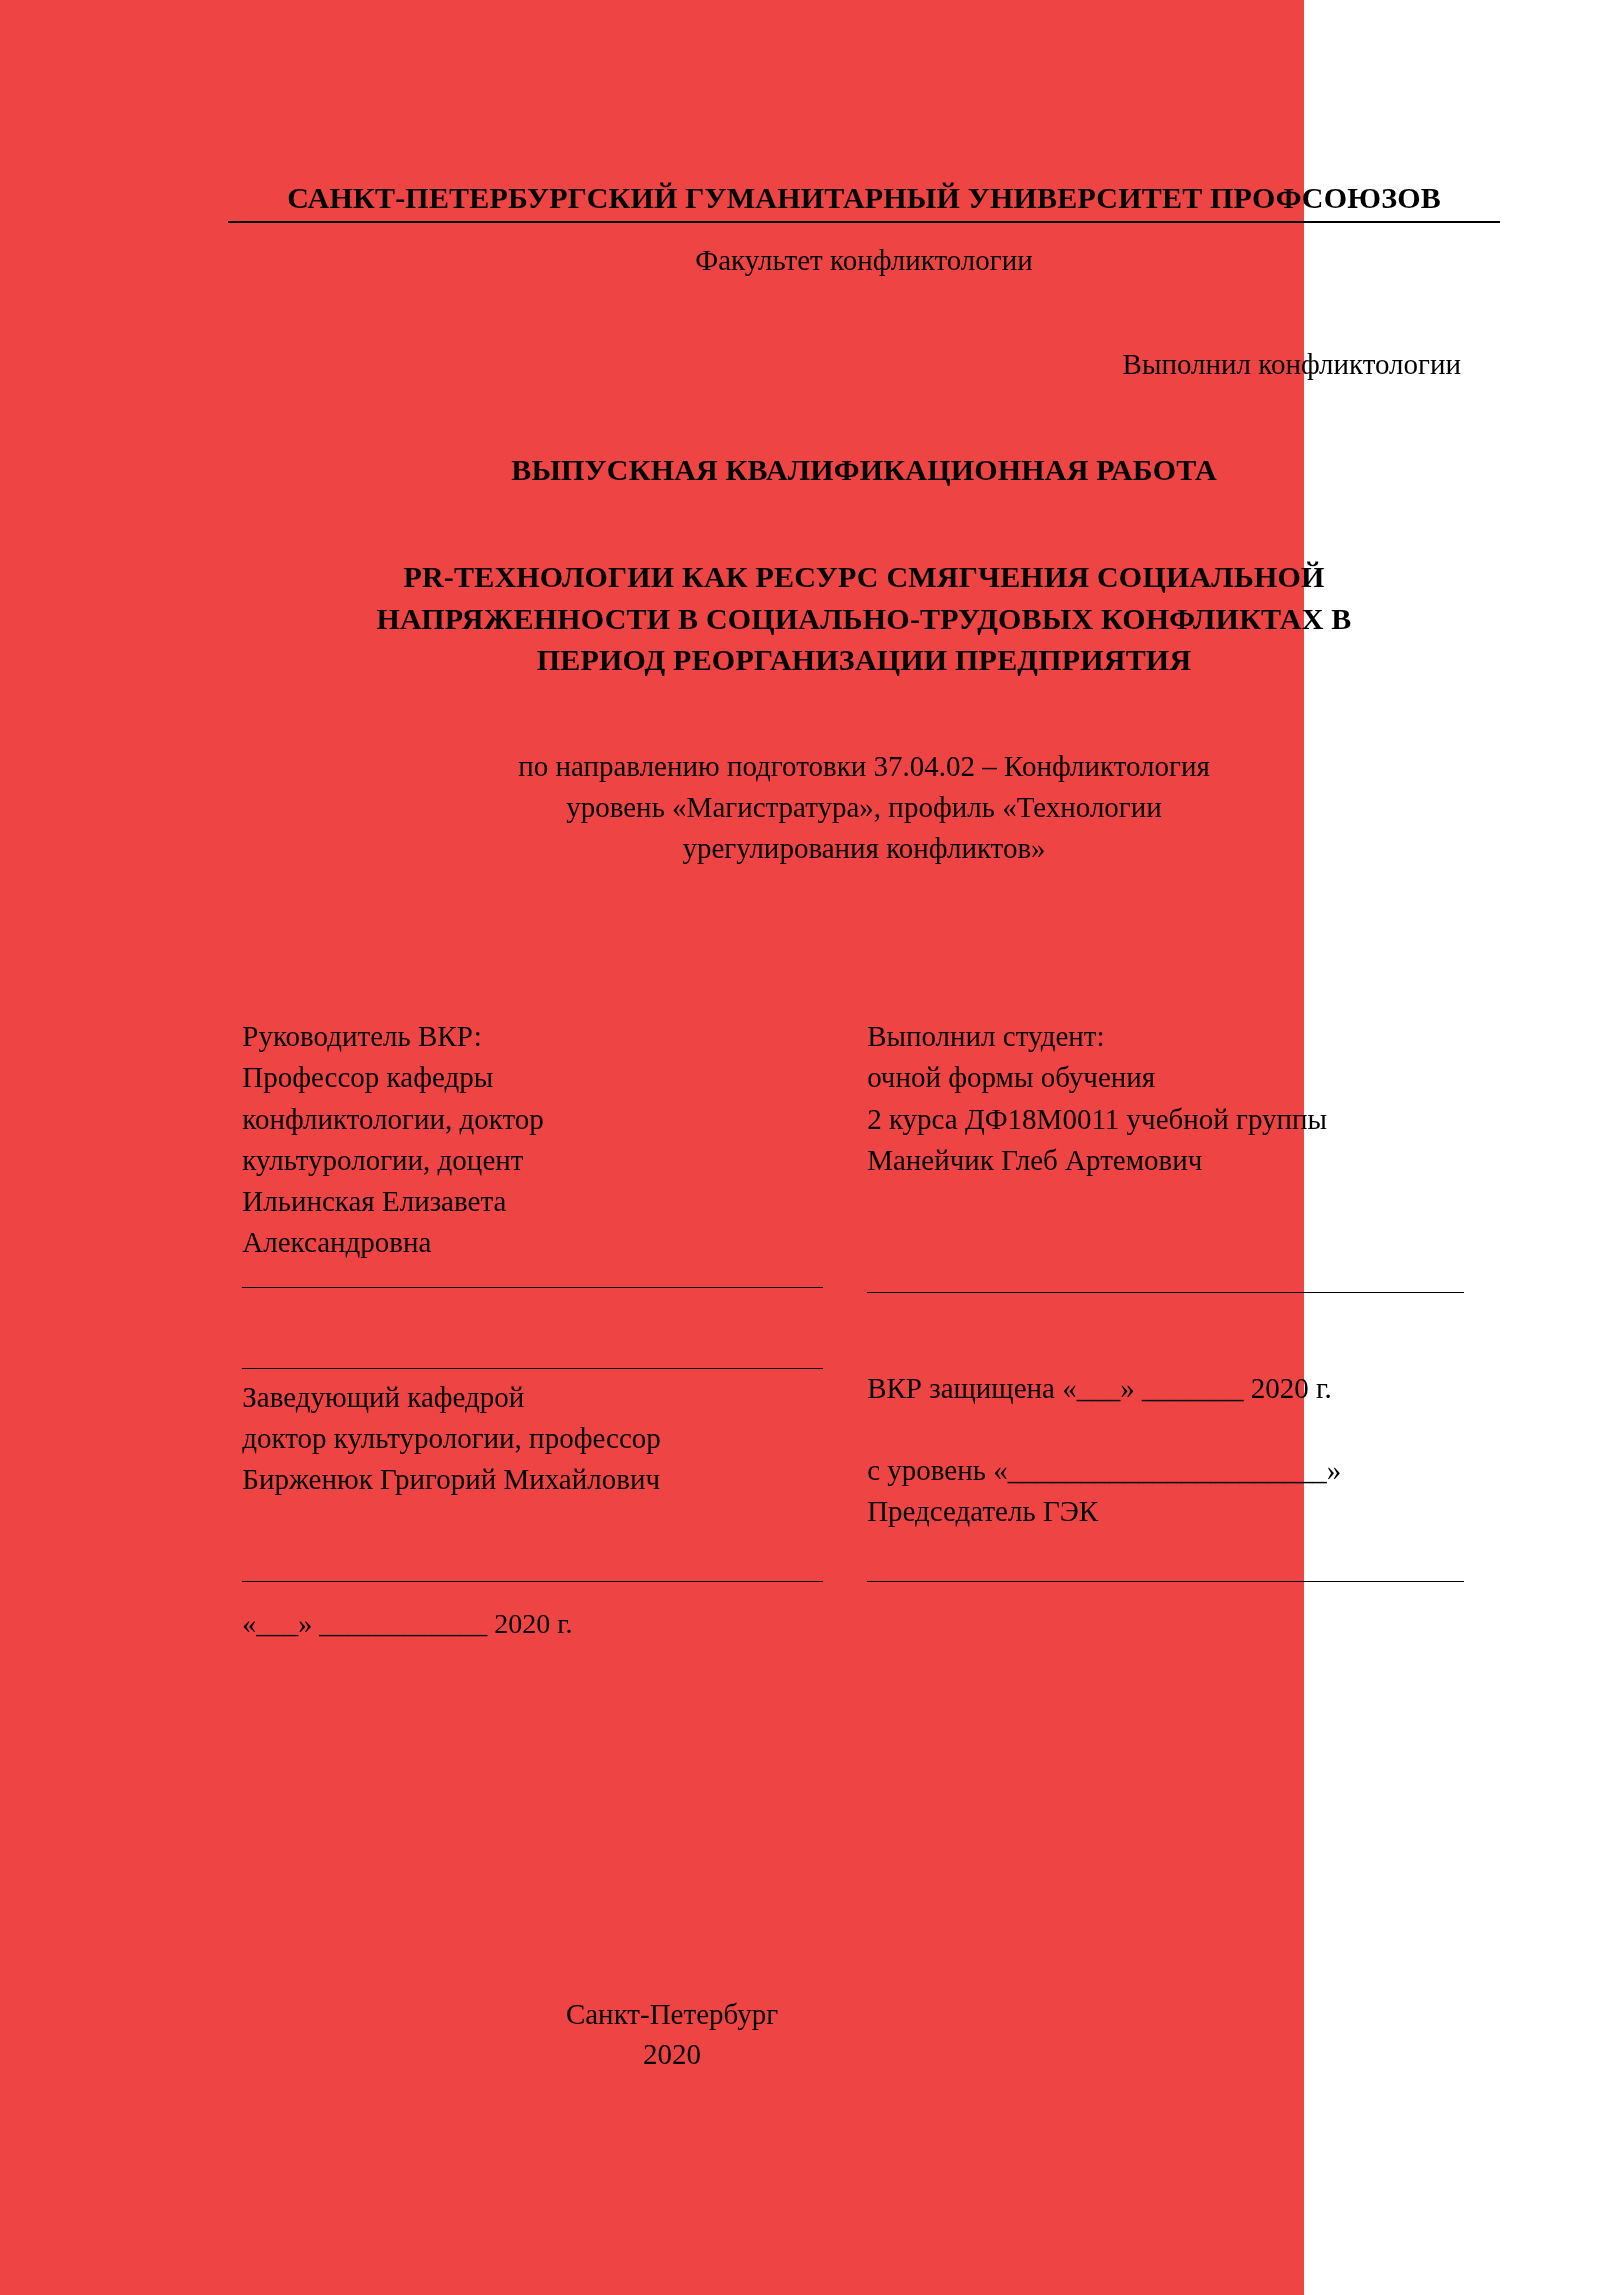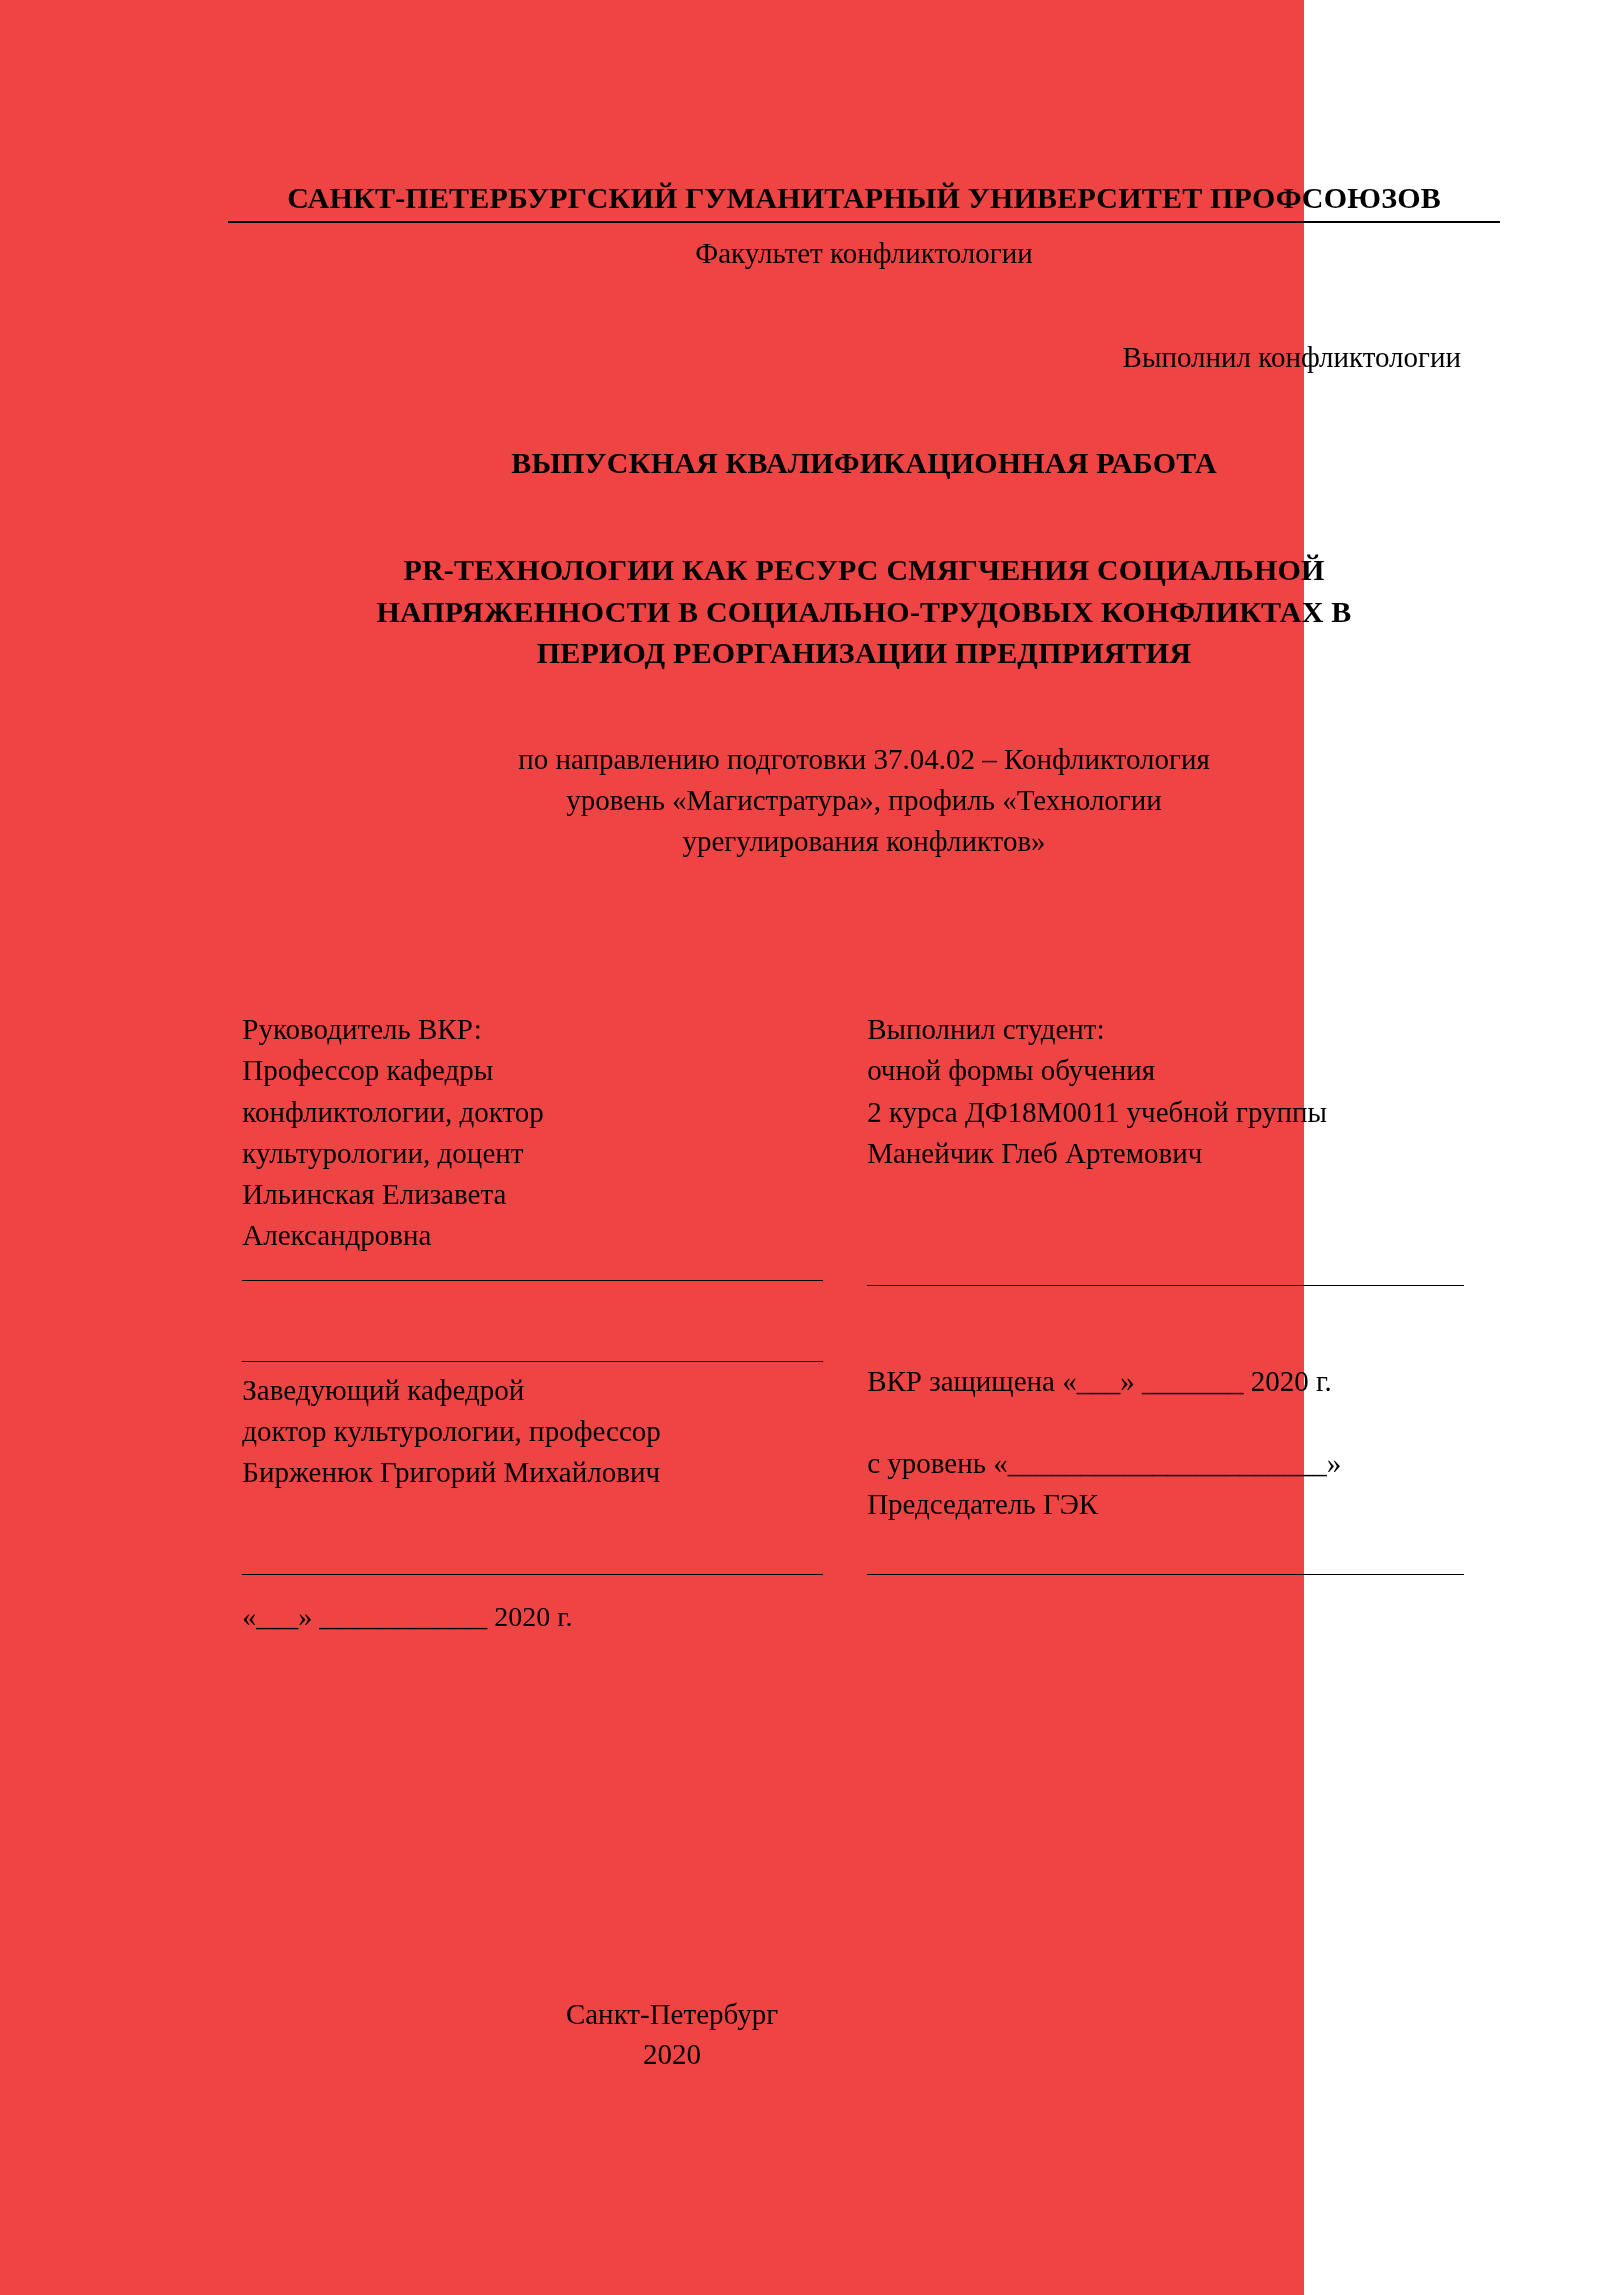--- a/index.html
+++ b/index.html
@@ -36,21 +36,21 @@
     font-size: 30px;
     letter-spacing: 0.2px;
     border-bottom: 2.4px solid #000;
     padding-bottom: 6.3px;
     width: 1272px;
     margin-left: -7.9px;
   }
   .faculty {
     text-align: center;
     font-size: 29px;
-    margin-top: 14px;
+    margin-top: 21px;
   }
   .department {
     text-align: right;
     font-size: 29px;
     margin-top: 71px;
     padding-right: 31px;
   }
 
   .doc-type {
     text-align: center;

